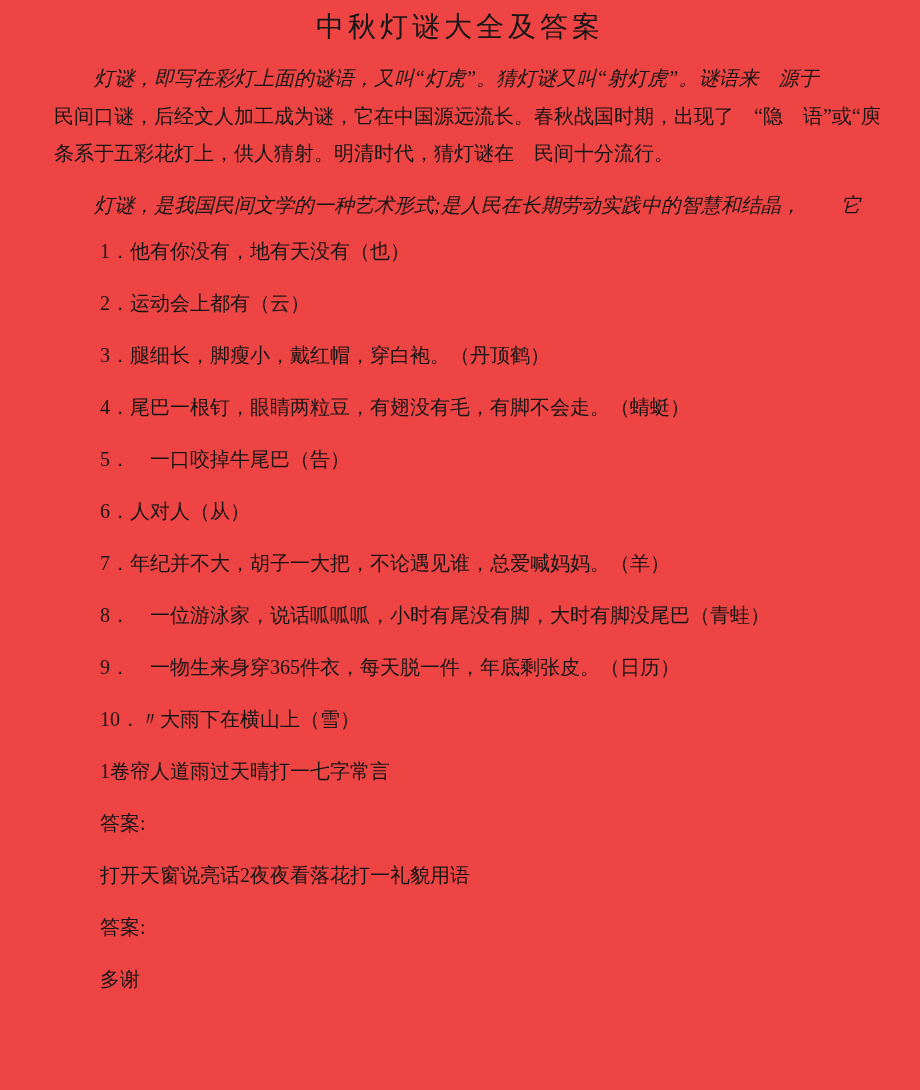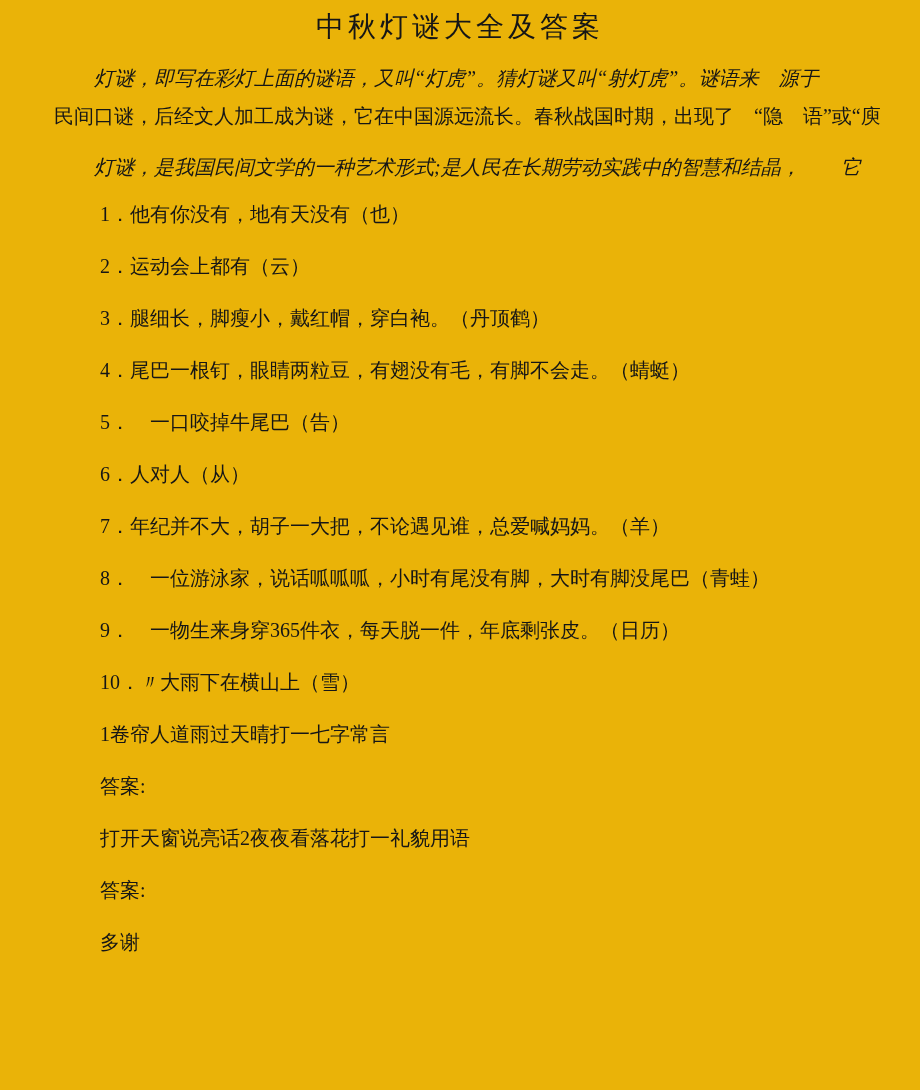--- a/index.html
+++ b/index.html
@@ -1,21 +1,21 @@
 <!DOCTYPE html>
 <html><head>
 <meta charset="utf-8">
 <style>
   * { margin: 0; padding: 0; box-sizing: border-box; }
   html, body { background: #ffffff; }
   .page {
     position: relative;
     width: 920px;
     height: 1090px;
-    background: #eab308;
+    background: #ef4444;
     overflow: hidden;
     color: #161616;
     font-family: "Liberation Serif", "DejaVu Serif", serif;
   }
   .content { padding: 6px 54px 0 54px; }
   .title {
     text-align: center;
     font-size: 28px;
     font-weight: 400;
     letter-spacing: 4px;
@@ -46,20 +46,21 @@
 
     <h1 class="title">中秋灯谜大全及答案</h1>
 
     <div class="para">
 
         <div class="line">灯谜，即写在彩灯上面的谜语，又叫“灯虎”。猜灯谜又叫“射灯虎”。谜语来　源于</div>
 
         <div class="line">民间口谜，后经文人加工成为谜，它在中国源远流长。春秋战国时期，出现了　“隐　语”或“庾</div>
 
 
+        <div class="line">条系于五彩花灯上，供人猜射。明清时代，猜灯谜在　民间十分流行。</div>
       </div>
 
     <div class="para">
 
         <div class="line">灯谜，是我国民间文学的一种艺术形式;是人民在长期劳动实践中的智慧和结晶，　　它</div>
 
       </div>
 
     <div class="list">
 

